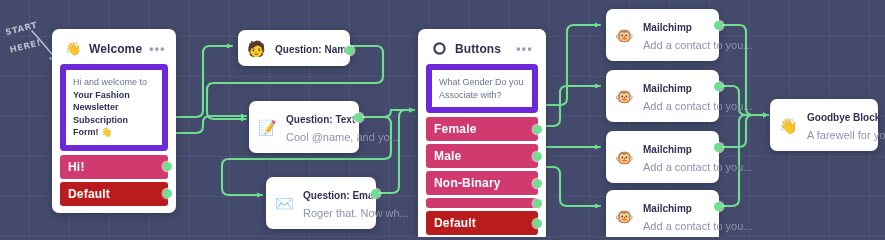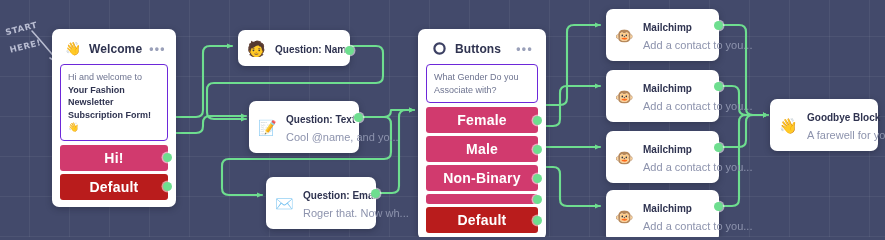--- a/index.html
+++ b/index.html
@@ -35,27 +35,27 @@
   
   .small{display:flex;align-items:center;gap:8px;padding:8px 9px;}
   .small .ico{width:20px;height:20px;flex:0 0 20px;display:flex;align-items:center;
               justify-content:center;font-size:15px;line-height:1;}
   .small .txt{min-width:0;}
   .small .t1{font-size:10px;font-weight:bold;color:#2f3350;line-height:12px;white-space:nowrap;}
   .small .t2{font-size:11px;color:#8d93ad;line-height:12px;margin-top:1px;white-space:nowrap;
              overflow:hidden;text-overflow:clip;}
 
   
-  .bubble{background:#fff;border:1px solid #6d28d9;border-radius:4px;margin:0 4px 4px 4px;
+  .bubble{background:#fff;border:6px solid #6d28d9;border-radius:4px;margin:0 4px 4px 4px;
           padding:6px 7px;font-size:9px;line-height:12.5px;color:#6e7490;}
   .bubble b{color:#2f3350;font-weight:bold;}
 
   
   .row{position:relative;margin:0 4px 3px 4px;border-radius:3px;padding:5px 8px;
-       font-size:14px;color:#ffffff;font-weight:bold;letter-spacing:.2px;text-align:center;}
+       font-size:12px;color:#ffffff;font-weight:bold;letter-spacing:.2px;}
   .row.pink{background:#d13a6e;}
   .row.grey{background:#b91c1c;}
 
   
   .port{position:absolute;width:9px;height:9px;border-radius:50%;background:#6ede8f;
         box-shadow:0 0 0 1.5px rgba(255,255,255,.55);}
 
   
   #starthere{position:absolute;left:4px;top:14px;width:62px;height:18px;
              transform:rotate(-14deg);}

